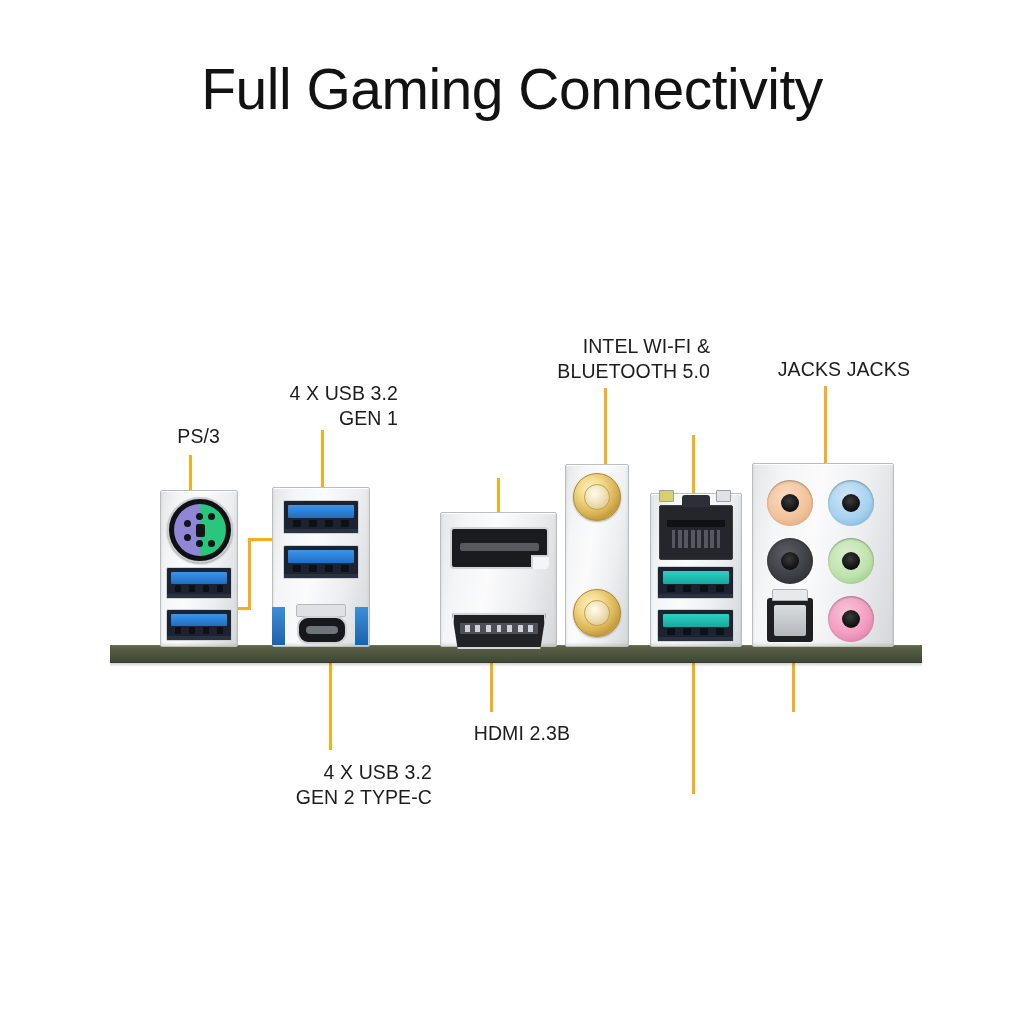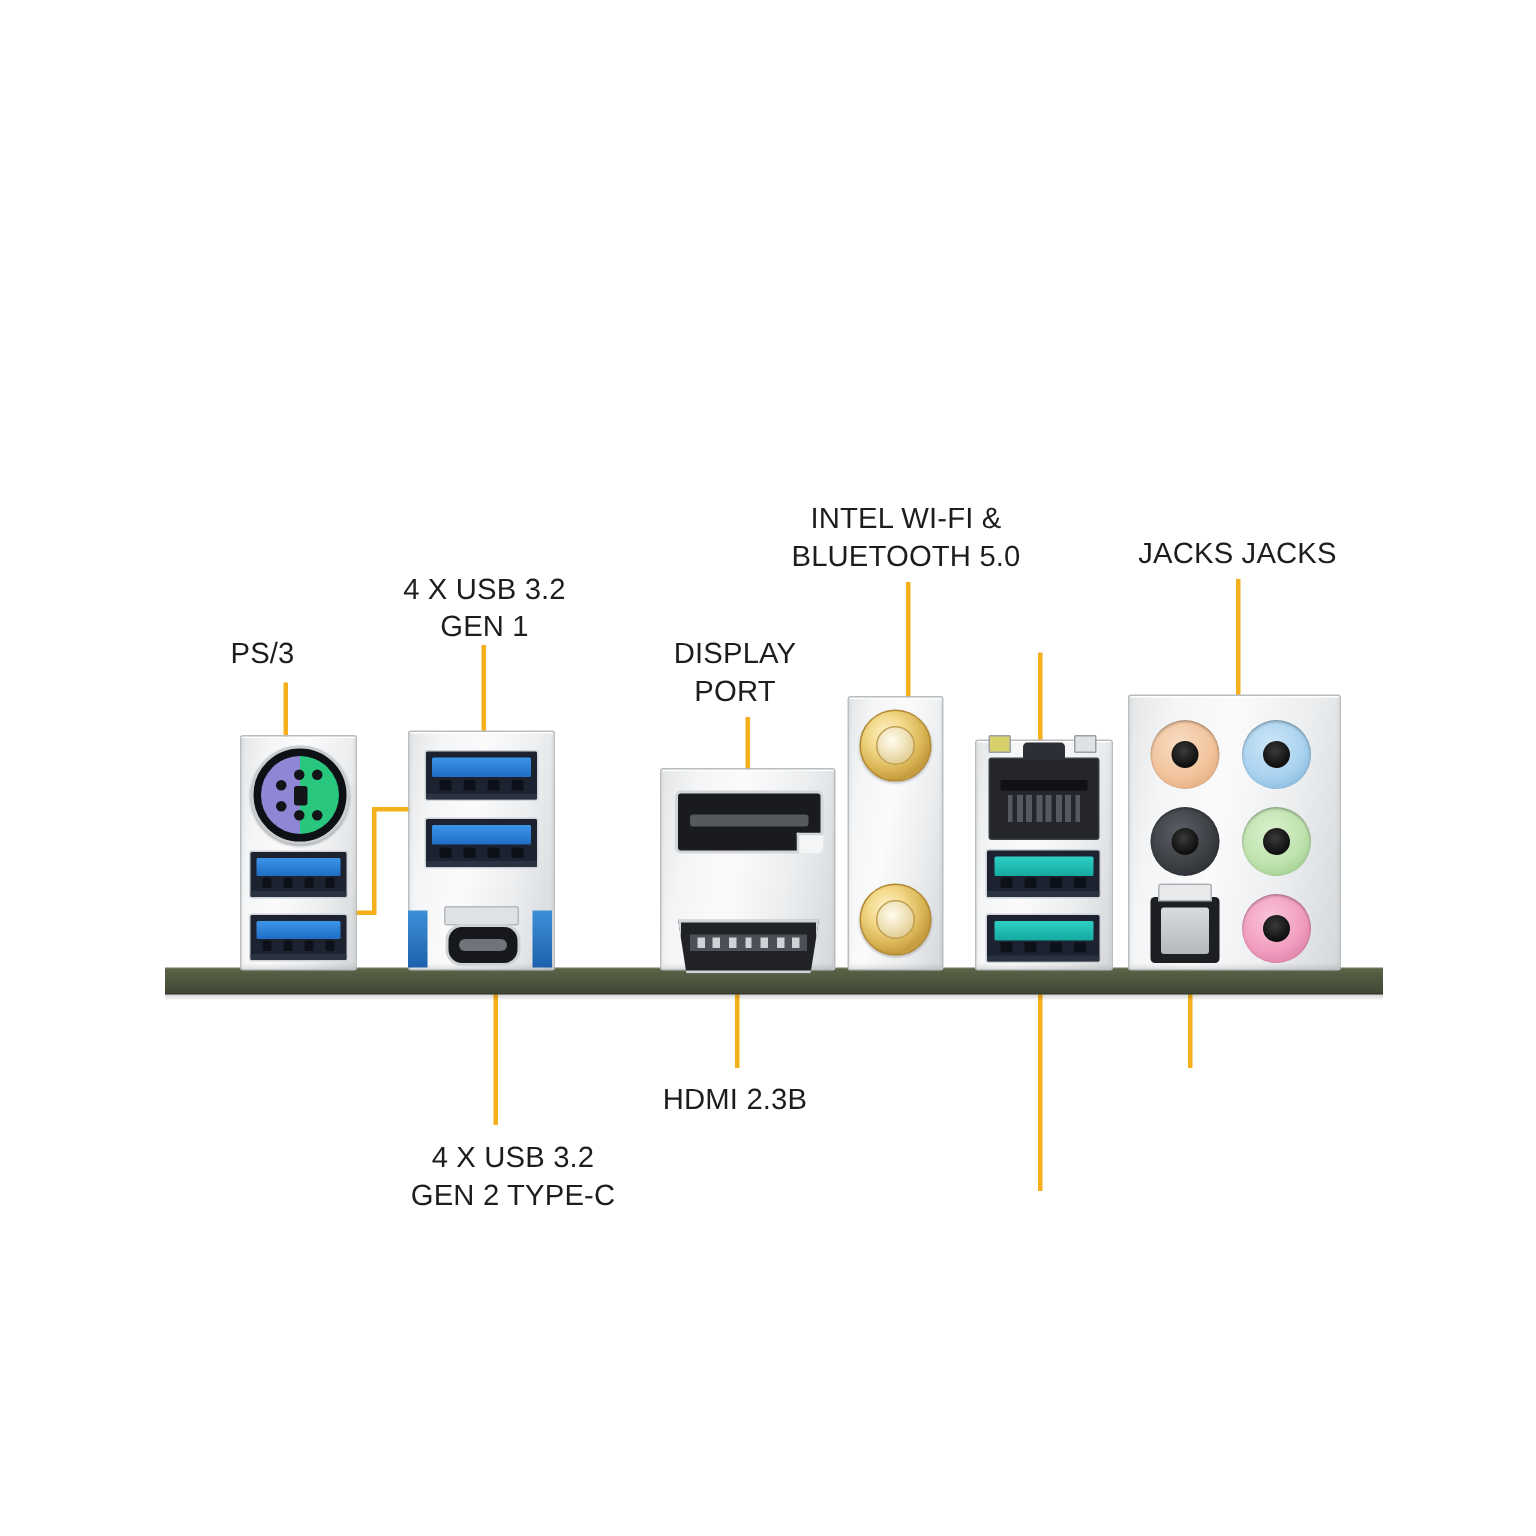--- a/index.html
+++ b/index.html
@@ -23,21 +23,21 @@
     color:#121212;
     white-space:nowrap;
   }
 
   
   .label{
     position:absolute;
     font-size:19.5px;
     line-height:25px;
     color:#1d1d1d;
-    text-align:center;
+    text-align:right;
     white-space:pre-line;
     letter-spacing:0.1px;
   }
 
   
   .lead{position:absolute;background:#f3b01c;}
   .lead-v{width:3px;}
   .lead-h{height:3px;}
   .dot{
     position:absolute;width:13px;height:13px;border-radius:50%;
@@ -201,28 +201,27 @@
   .spdif-cap{
     position:absolute;left:10%;right:10%;top:-9px;height:10px;
     background:#e7e9eb;border:1px solid #aeb2b6;border-radius:2px 2px 0 0;
   }
 </style>
 </head>
 <body>
 
 <div id="stage">
 
+  <div class="title">Full Gaming Connectivity</div>
 
   <div class="label" style="left:130px;top:424px;width:90px;">PS/3</div>
 
   <div class="label" style="left:248px;top:381px;width:150px;">4 X USB 3.2
 GEN 1</div>
 
-  <div class="label" style="left:425px;top:424px;width:130px;">DISPLAY
-PORT</div>
 
   <div class="label" style="left:498px;top:334px;width:212px;">INTEL WI-FI &amp;
 BLUETOOTH 5.0</div>
 
 
   <div class="label" style="left:740px;top:357px;width:170px;">JACKS JACKS</div>
 
   <div class="label" style="left:252px;top:760px;width:180px;">4 X USB 3.2
 GEN 2 TYPE-C</div>
 

